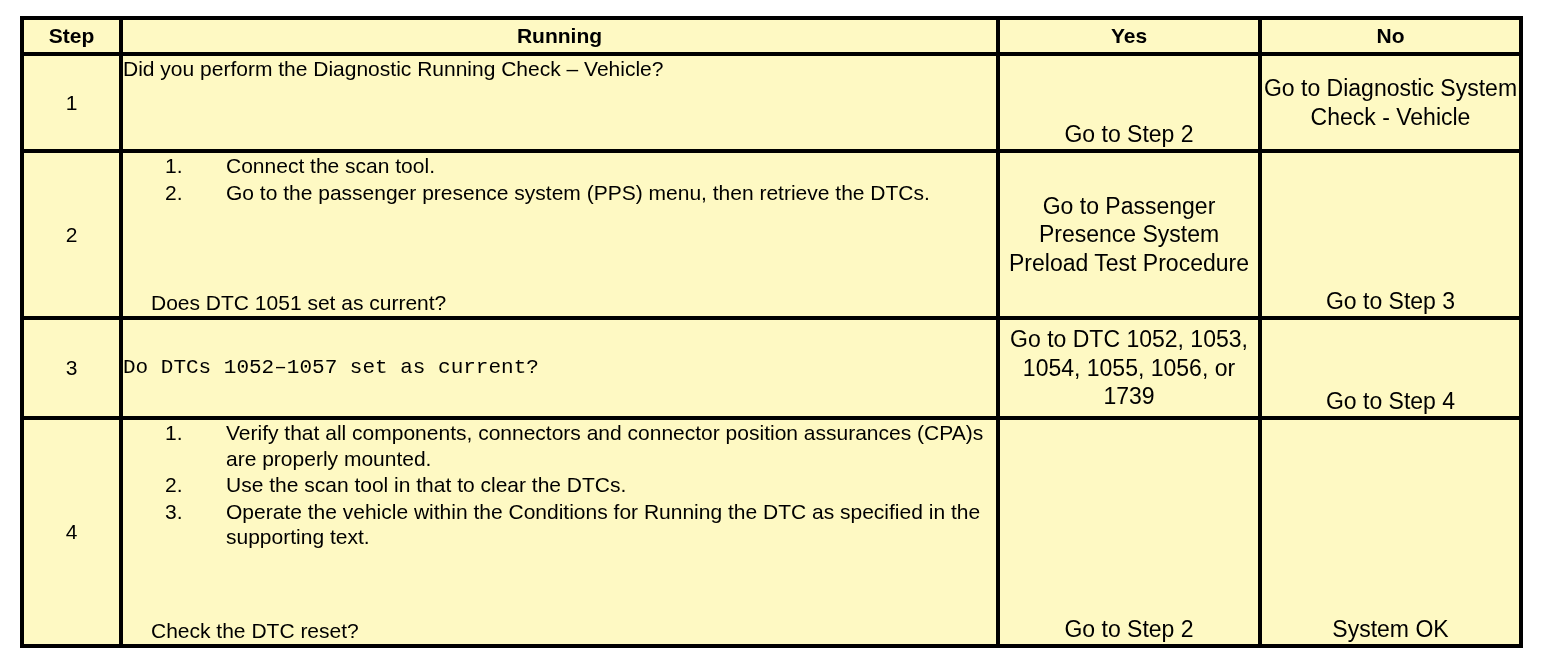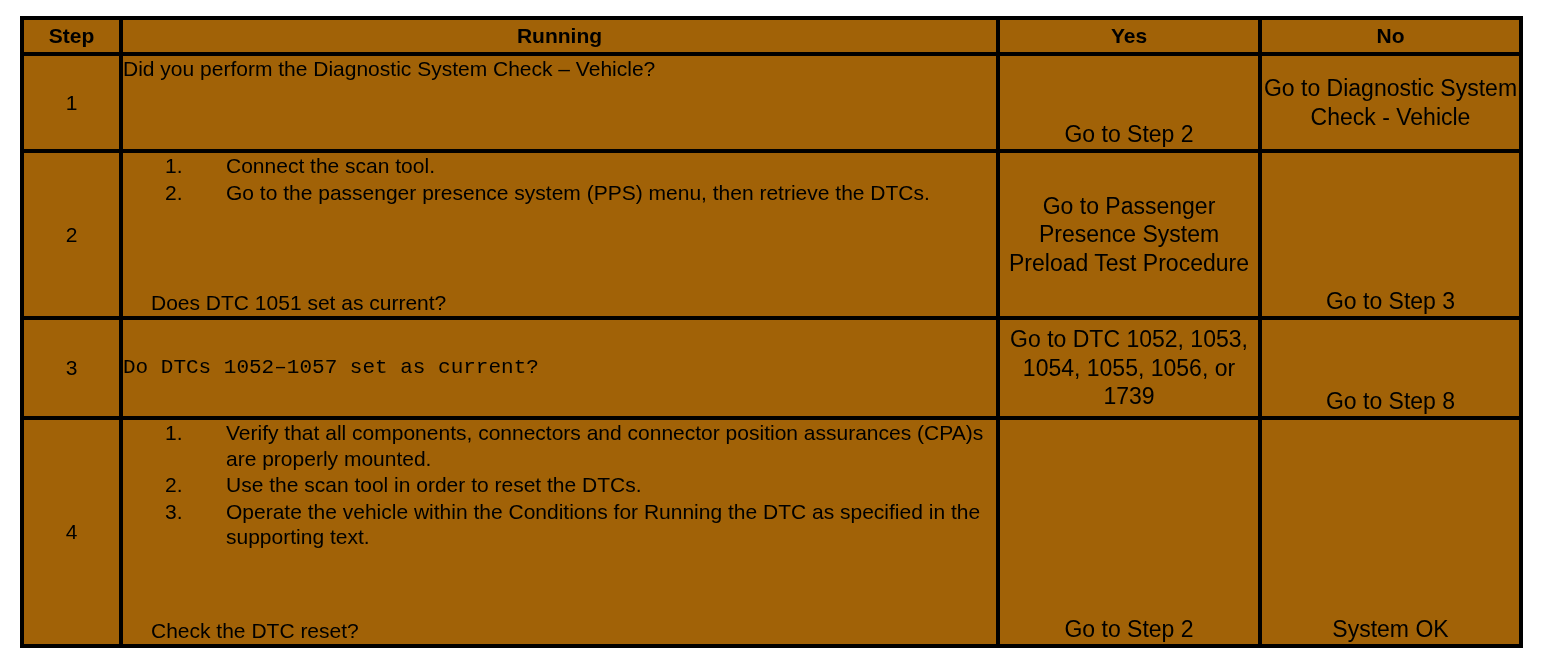--- a/index.html
+++ b/index.html
@@ -24,21 +24,21 @@
     left: 20px;
     top: 16px;
     width: 1499px;
     border-collapse: collapse;
     table-layout: fixed;
     background: #ffffff;
   }
   table.diag th, table.diag td {
     border: 4px solid #000000;
     padding: 0;
-    background: #a16207;
+    background: #fef9c3;
     color: #000000;
   }
   col.c-step { width: 99px; }
   col.c-action { width: 877px; }
   col.c-yes { width: 262px; }
   col.c-no { width: 261px; }
 
   
   tr.head th {
     height: 36px;
@@ -136,21 +136,21 @@
         <th>Yes</th>
         <th>No</th>
       </tr>
     </thead>
     <tbody>
 
       <tr class="r1">
         <td class="step">1</td>
         <td class="action">
           <div class="action-inner">
-            <div class="plain-line">Did you perform the Diagnostic System Check – Vehicle?</div>
+            <div class="plain-line">Did you perform the Diagnostic Running Check – Vehicle?</div>
           </div>
         </td>
         <td class="answer">
           <span class="ans-text">Go to Step 2</span>
         </td>
         <td class="answer topblock">
           <span class="ans-text">Go to Diagnostic System Check - Vehicle</span>
         </td>
       </tr>
 
@@ -181,36 +181,36 @@
 
       <tr class="r3">
         <td class="step">3</td>
         <td class="action" style="vertical-align:middle;font-family:Liberation Mono, monospace;">
           <div class="plain-line">Do DTCs 1052–1057 set as current?</div>
         </td>
         <td class="answer topblock">
           <span class="ans-text">Go to DTC 1052, 1053, 1054, 1055, 1056, or 1739</span>
         </td>
         <td class="answer">
-          <span class="ans-text">Go to Step 8</span>
+          <span class="ans-text">Go to Step 4</span>
         </td>
       </tr>
 
       <tr class="r4">
         <td class="step">4</td>
         <td class="action">
           <div class="action-inner">
             <ol class="steps">
               <li>
                 <span class="num">1.</span>
                 <span>Verify that all components, connectors and connector position assurances (CPA)s are properly mounted.</span>
               </li>
               <li>
                 <span class="num">2.</span>
-                <span>Use the scan tool in order to reset the DTCs.</span>
+                <span>Use the scan tool in that to clear the DTCs.</span>
               </li>
               <li>
                 <span class="num">3.</span>
                 <span>Operate the vehicle within the Conditions for Running the DTC as specified in the supporting text.</span>
               </li>
             </ol>
             <div class="trailing-q">Check the DTC reset?</div>
           </div>
         </td>
         <td class="answer">

